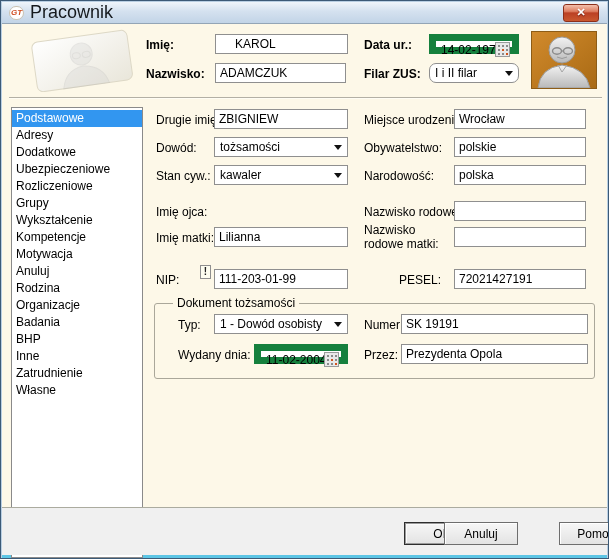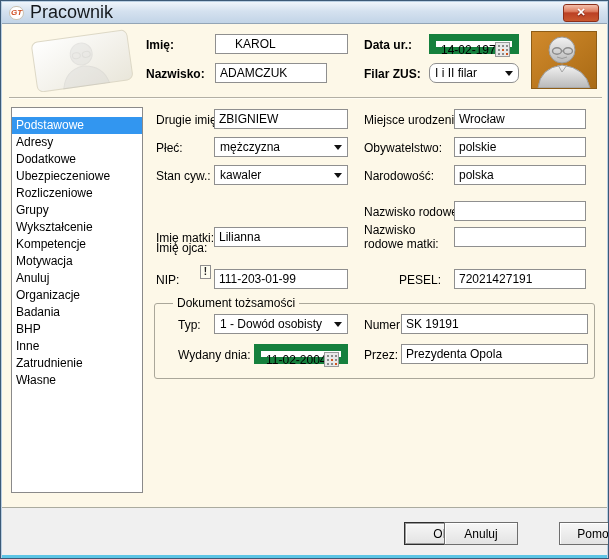--- a/index.html
+++ b/index.html
@@ -52,22 +52,22 @@
     position:absolute; height:20px; border:7px solid #15803d; background:#fff;
     padding:2px 20px 0 5px; white-space:nowrap;
   }
   .cal { position:absolute; right:2px; top:1px; width:15px; height:15px; }
 
   .separator { position:absolute; left:8px; width:593px; height:2px;
     border-top:1px solid #b3b0a5; border-bottom:1px solid #fffdf4; }
 
   
   .listbox {
-    position:absolute; left:10px; top:106px; width:132px; height:386px;
-    background:#fff; border:1px solid #8a8a8a; padding-top:9px; overflow:hidden;
+    position:absolute; left:10px; top:106px; width:132px; height:451px;
+    background:#fff; border:1px solid #8a8a8a; padding-top:2px; overflow:hidden;
   }
   .sb-item { height:17px; line-height:17px; padding-left:4px; white-space:nowrap; }
   .sb-item.selected { background:#3296f0; color:#fff; }
 
   
   .groupbox {
     position:absolute; left:153px; top:302px; width:441px; height:76px;
     border:1px solid #aaa79a; border-radius:3px;
   }
   .groupbox .legend {
@@ -124,21 +124,21 @@
         <ellipse cx="51" cy="27" rx="4" ry="3" fill="none" stroke="#a8a8a8"></ellipse>
         <ellipse cx="61" cy="27" rx="4" ry="3" fill="none" stroke="#a8a8a8"></ellipse>
         <path d="M34 58 Q38 40 56 38 Q76 40 80 58 Z" fill="#cfcfcf" stroke="#b5b5b5"></path>
       </g>
     </g>
   </svg>
 
   <span class="lbl b" style="left:145px; top:37px;">Imię:</span>
   <input class="txt" style="left: 214px; top: 33px; width: 133px; padding-left: 19px;" value="KAROL">
   <span class="lbl b" style="left:145px; top:66px;">Nazwisko:</span>
-  <input class="txt" style="left: 214px; top: 62px; width: 112px;" value="ADAMCZUK">
+  <input class="txt" style="left: 214px; top: 62px; width: 131px;" value="ADAMCZUK">
 
   <span class="lbl b" style="left:363px; top:37px;">Data ur.:</span>
   <div class="datefield" style="left:428px; top:33px; width:90px;">
     <span>14-02-1972</span>
     <svg class="cal" viewBox="0 0 15 15">
       <rect x="0.5" y="0.5" width="14" height="14" fill="#e9e9e9" stroke="#9a9a9a"></rect>
       <g fill="#8a8a8a">
           <rect x="3" y="3" width="2" height="2"></rect>
           <rect x="7" y="3" width="2" height="2"></rect>
           <rect x="11" y="3" width="2" height="2"></rect>
@@ -189,44 +189,45 @@
       <div class="sb-item selected">Podstawowe</div>
       <div class="sb-item">Adresy</div>
       <div class="sb-item">Dodatkowe</div>
       <div class="sb-item">Ubezpieczeniowe</div>
       <div class="sb-item">Rozliczeniowe</div>
       <div class="sb-item">Grupy</div>
       <div class="sb-item">Wykształcenie</div>
       <div class="sb-item">Kompetencje</div>
       <div class="sb-item">Motywacja</div>
       <div class="sb-item">Anuluj</div>
+      <div class="sb-item">Rodzina</div>
       <div class="sb-item">Organizacje</div>
       <div class="sb-item">Badania</div>
       <div class="sb-item">BHP</div>
       <div class="sb-item">Inne</div>
       <div class="sb-item">Zatrudnienie</div>
       <div class="sb-item">Własne</div>
     </div>
 
   <span class="lbl" style="left:155px; top:112px;">Drugie imię:</span>
   <input class="txt" style="left: 213px; top: 108px; width: 134px;" value="ZBIGNIEW">
 
-  <span class="lbl" style="left:155px; top:140px;">Płeć:</span>
+  <span class="lbl" style="left:155px; top:140px;">Dowód:</span>
   <div class="combo" style="left:213px; top:136px; width:134px;">
-    <span>mężczyzna</span>
+    <span>tożsamości</span>
     <span class="arrow"></span>
   </div>
 
   <span class="lbl" style="left:155px; top:168px;">Stan cyw.:</span>
   <div class="combo" style="left:213px; top:164px; width:134px;">
     <span>kawaler</span>
     <span class="arrow"></span>
   </div>
 
-  <span class="lbl" style="left:155px; top:204px;margin-top:36px;">Imię ojca:</span>
+  <span class="lbl" style="left:155px; top:204px;">Imię ojca:</span>
 
   <span class="lbl" style="left:155px; top:230px;">Imię matki:</span>
   <input class="txt" style="left: 213px; top: 226px; width: 134px;" value="Lilianna">
 
   <span class="lbl" style="left:155px; top:272px;">NIP:</span>
   <span class="warn-box">!</span>
   <input class="txt" style="left: 213px; top: 268px; width: 134px;" value="111-203-01-99">
 
   <span class="lbl" style="left:363px; top:112px;">Miejsce urodzenia:</span>
   <input class="txt" style="left: 453px; top: 108px; width: 132px;" value="Wrocław">

